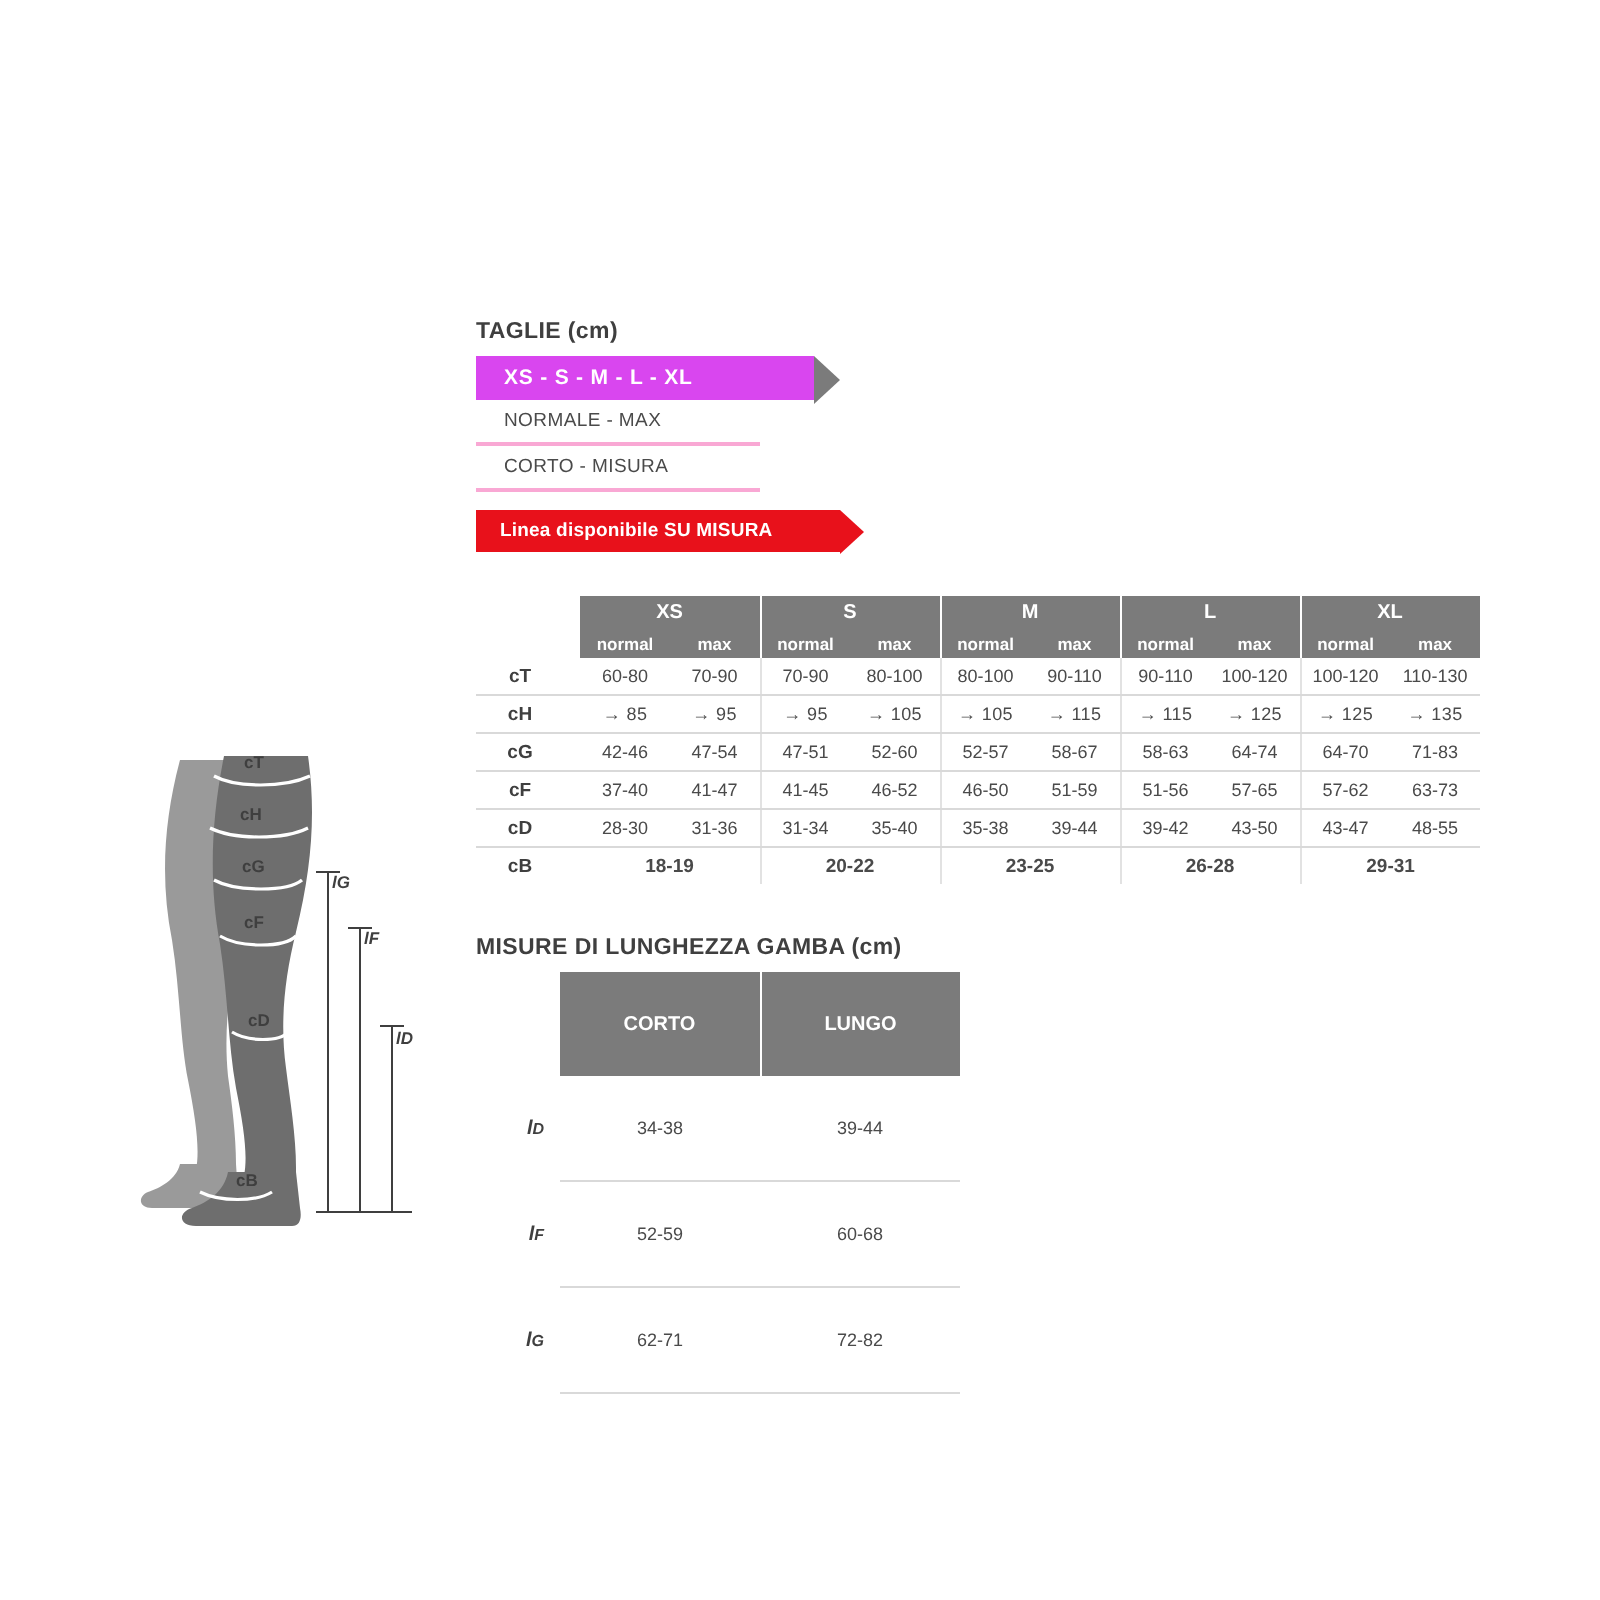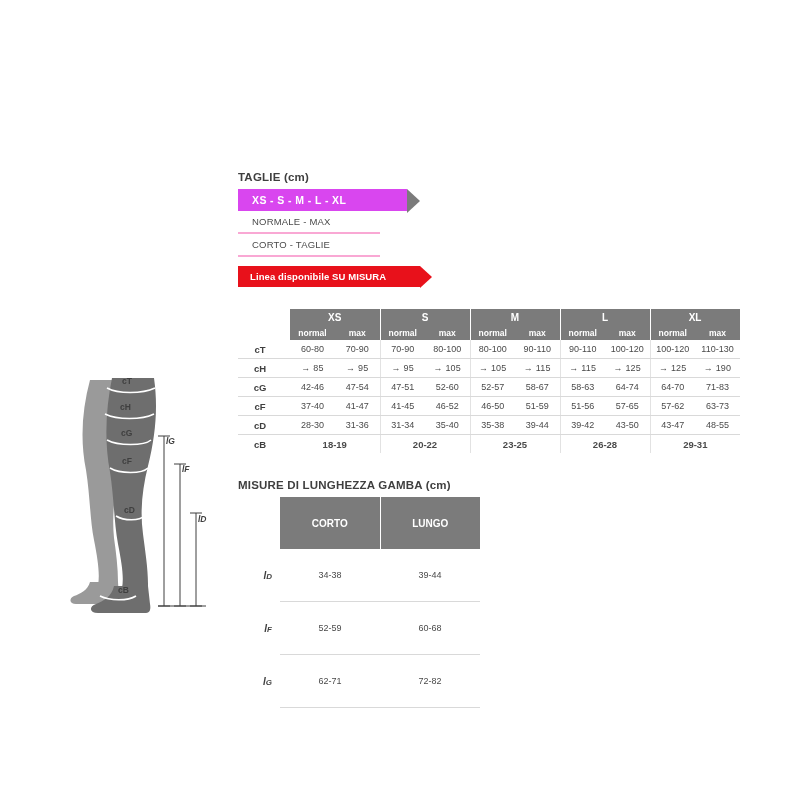--- a/index.html
+++ b/index.html
@@ -28,21 +28,21 @@
     top: 370px;
     width: 180px;
     height: 250px;
   }
   .illus svg { display: block; }
 
   
   .content {
     position: absolute;
     left: 238px;
-    top: 171px;
+    top: 160px;
     width: 500px;
   }
 
   .sec-title {
     font-size: 11.5px;
     font-weight: bold;
     color: #3f3f3f;
     letter-spacing: .2px;
     margin: 0 0 6px 0;
   }
@@ -219,21 +219,21 @@
       <text x="122" y="102" font-family="Liberation Sans, sans-serif" font-size="8.5" font-weight="bold" font-style="italic" fill="#3f3f3f">lF</text>
       <text x="138" y="152" font-family="Liberation Sans, sans-serif" font-size="8.5" font-weight="bold" font-style="italic" fill="#3f3f3f">lD</text>
     </svg>
   </div>
 
   <div class="content">
 
     <div class="sec-title">TAGLIE (cm)</div>
     <div class="sizes-bar">XS - S - M - L - XL</div>
     <div class="plain-row">NORMALE - MAX</div>
-    <div class="plain-row">CORTO - TAGLIE</div>
+    <div class="plain-row">CORTO - MISURA</div>
     <div class="red-bar">Linea disponibile SU MISURA</div>
 
     <div class="t1wrap">
       <table id="circ-table">
         <colgroup>
           <col style="width:52px">
           <col style="width:45px">
             <col style="width:45px">
           <col style="width:45px">
             <col style="width:45px">
@@ -285,21 +285,21 @@
             <td class="rowlabel dcell">cH</td>
             <td class="dcell arrow">→ 85</td>
             <td class="dcell arrow">→ 95</td>
             <td class="dcell arrow grp-line">→ 95</td>
             <td class="dcell arrow">→ 105</td>
             <td class="dcell arrow grp-line">→ 105</td>
             <td class="dcell arrow">→ 115</td>
             <td class="dcell arrow grp-line">→ 115</td>
             <td class="dcell arrow">→ 125</td>
             <td class="dcell arrow grp-line">→ 125</td>
-            <td class="dcell arrow">→ 190</td>
+            <td class="dcell arrow">→ 135</td>
           </tr>
           <tr>
             <td class="rowlabel dcell">cG</td>
             <td class="dcell">42-46</td>
             <td class="dcell">47-54</td>
             <td class="dcell grp-line">47-51</td>
             <td class="dcell">52-60</td>
             <td class="dcell grp-line">52-57</td>
             <td class="dcell">58-67</td>
             <td class="dcell grp-line">58-63</td>

